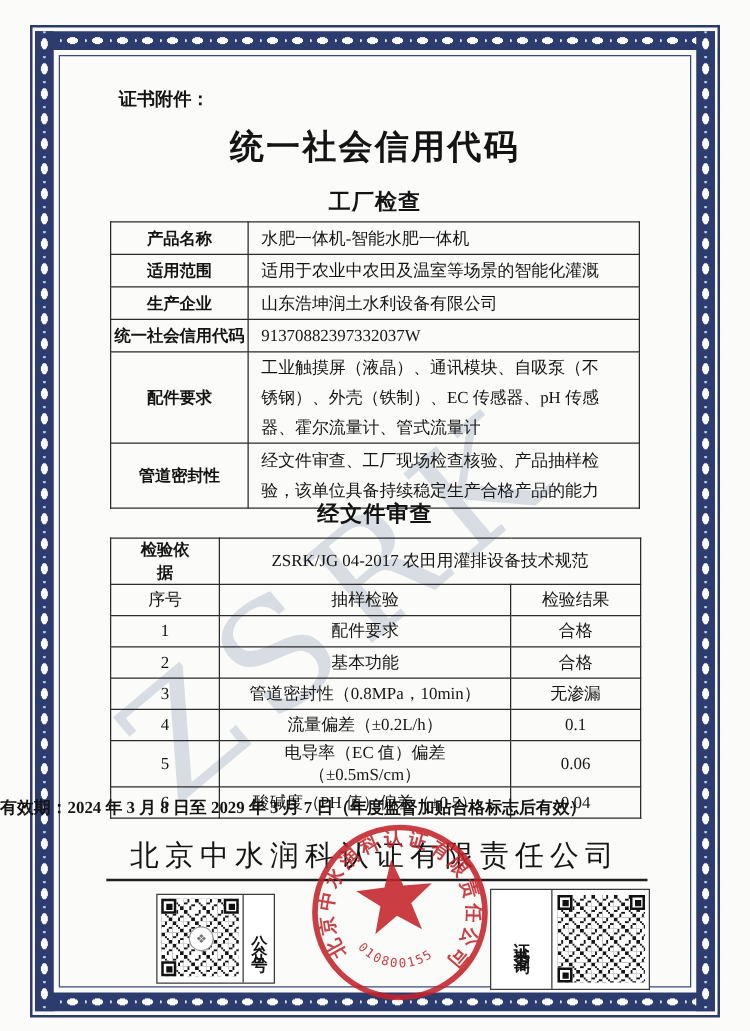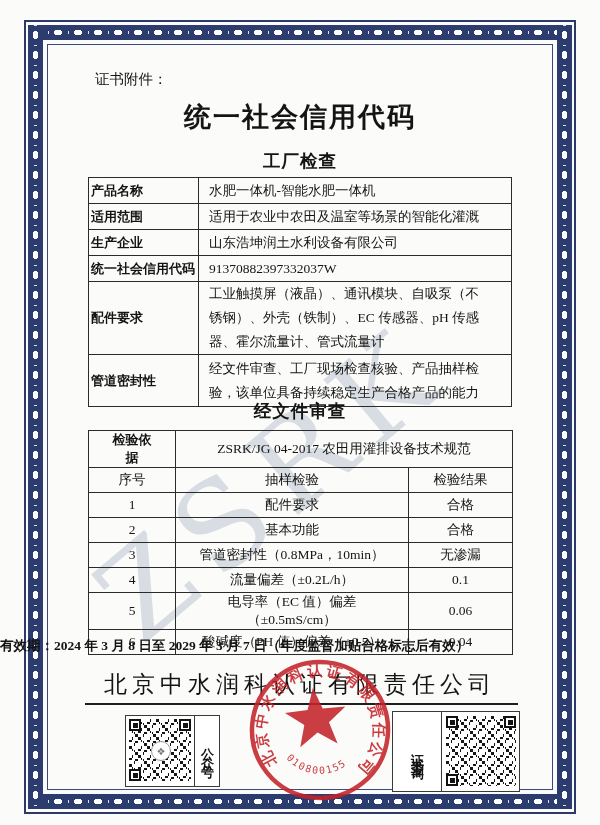--- a/index.html
+++ b/index.html
@@ -22,32 +22,32 @@
   .band-left{left:28px;top:25px;bottom:16px;width:15px;}
   .band-right{right:28px;top:25px;bottom:16px;width:15px;}
   .inner-line{position:absolute;top:44px;left:47px;right:47px;bottom:35px;border:1.5px solid #3b4a7a;}
 
   
   .watermark{position:absolute;left:115px;top:545px;z-index:1;font-family:"DejaVu Serif",serif;
     font-size:120px;letter-spacing:16px;color:#cfd6de;opacity:.8;
     transform:rotate(-40deg);transform-origin:left center;white-space:nowrap;pointer-events:none;}
 
   
-  .attach{position:absolute;left:95px;top:70px;font-size:14.5px;font-weight:normal;z-index:2;}
+  .attach{position:absolute;left:95px;top:70px;font-size:14.5px;font-weight:bold;z-index:2;}
   .title{position:absolute;left:0;right:0;top:99px;text-align:center;z-index:2;
     font-family:"Liberation Sans",sans-serif;font-weight:bold;font-size:27px;letter-spacing:2px;}
   .sec-title{position:absolute;left:0;right:0;text-align:center;z-index:2;font-weight:bold;font-size:17.5px;letter-spacing:1px;}
   .sec1{top:149px;} .sec2{top:399px;}
 
   
   table{position:absolute;left:88px;z-index:2;border-collapse:collapse;table-layout:fixed;width:424px;
     font-size:13.5px;background:transparent;}
   td{border:1px solid #2b2b2b;padding:0 20px;vertical-align:middle;}
   .t1{top:177px;} .t2{top:430px;}
-  .t1 td.lbl{width:110px;text-align:left;font-weight:bold;font-size:13px;padding:0 2px;font-family:Liberation Serif, serif;}
+  .t1 td.lbl{width:110px;text-align:center;font-weight:bold;font-size:13px;padding:0 2px;font-family:Liberation Serif, serif;}
   .t1 td.val{text-align:left;padding-left:10px;line-height:24px;}
   .t1 tr.r1 td{height:25px;} .t1 tr.r2 td{height:51px;}
   .t2 td{height:24px;text-align:center;}
   .t2 col.c1{width:87px;} .t2 col.c2{width:233px;} .t2 col.c3{width:104px;}
   .t2 td.lbl{font-weight:bold;font-size:13px;margin-left:38px;}
 
   .validity{position:absolute;left:0;right:0;top:637px;text-align:left;z-index:2;font-size:13.5px;font-weight:bold;}
   .company{position:absolute;left:0;right:0;top:669px;text-align:center;z-index:2;font-size:23px;letter-spacing:5px;}
   .divider{position:absolute;left:85px;right:82px;top:703px;height:2px;background:#1e1e1e;z-index:2;}
 

